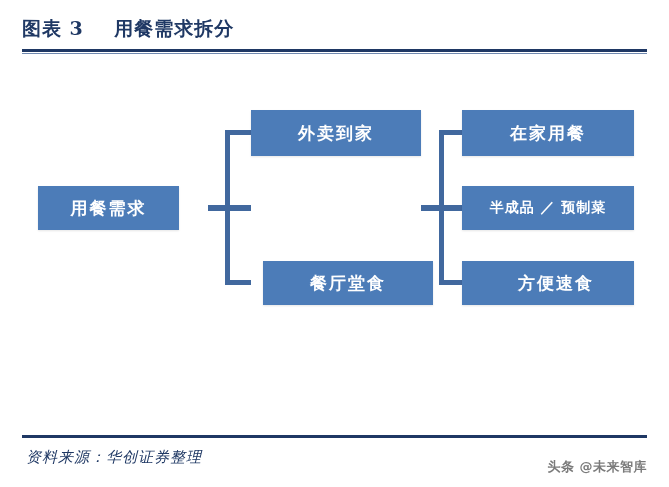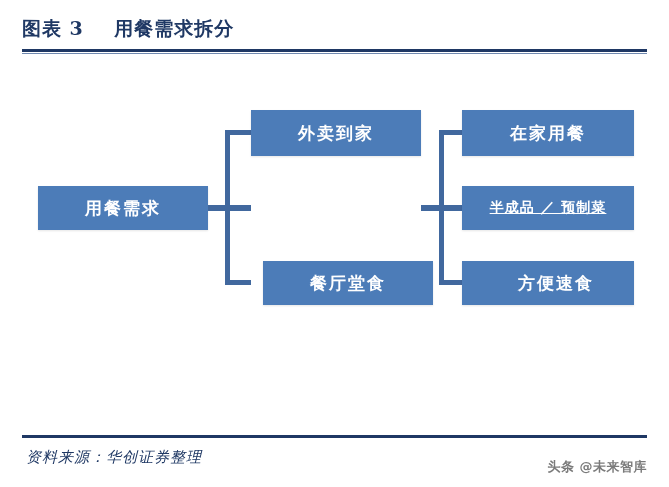--- a/index.html
+++ b/index.html
@@ -67,32 +67,32 @@
     letter-spacing: 2px;
     display: flex;
     align-items: center;
     justify-content: center;
     text-align: center;
     white-space: pre;
     box-shadow: 0 1px 2px rgba(0,0,0,0.10);
   }
 
   
-  .node-root   { left: 38px;  top: 186px; width: 170px; height: 44px; }
+  .node-root   { left: 38px;  top: 186px; width: 141px; height: 44px; }
 
   
   .node-m1     { left: 251px; top: 110px; width: 170px; height: 46px; }
   .node-m2     { left: 251px; top: 186px; width: 170px; height: 44px; }
   .node-m3     { left: 251px; top: 261px; width: 170px; height: 44px; margin-left: 12px; }
 
   
   .node-r1     { left: 462px; top: 110px; width: 172px; height: 46px; }
   .node-r2     { left: 462px; top: 186px; width: 172px; height: 44px; }
   .node-r3     { left: 462px; top: 261px; width: 172px; height: 44px; padding-left: 16px; }
-  .node-r2 { letter-spacing: 1px; font-size: 14px; text-decoration: underline; }
+  .node-r2 { letter-spacing: 1px; font-size: 14px; }
 
   
   .conn { position: absolute; background: #41689E; }
 
   
   .lb-stem    { left: 208px; top: 205px; width: 20px; height: 6px; }
   .lb-spine   { left: 225px; top: 133px; width: 5px; height: 150px; }
   .lb-arm1    { left: 225px; top: 130px; width: 26px; height: 5px; }
   .lb-arm2    { left: 225px; top: 205px; width: 26px; height: 6px; }
   .lb-arm3    { left: 225px; top: 280px; width: 26px; height: 5px; }

